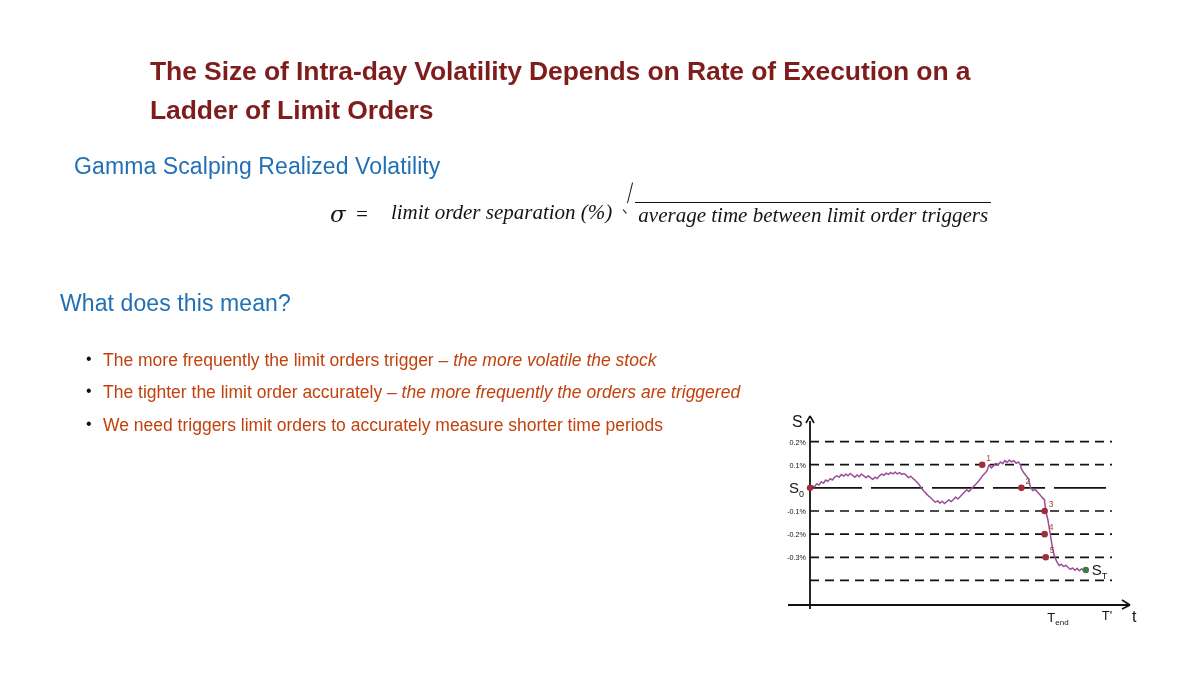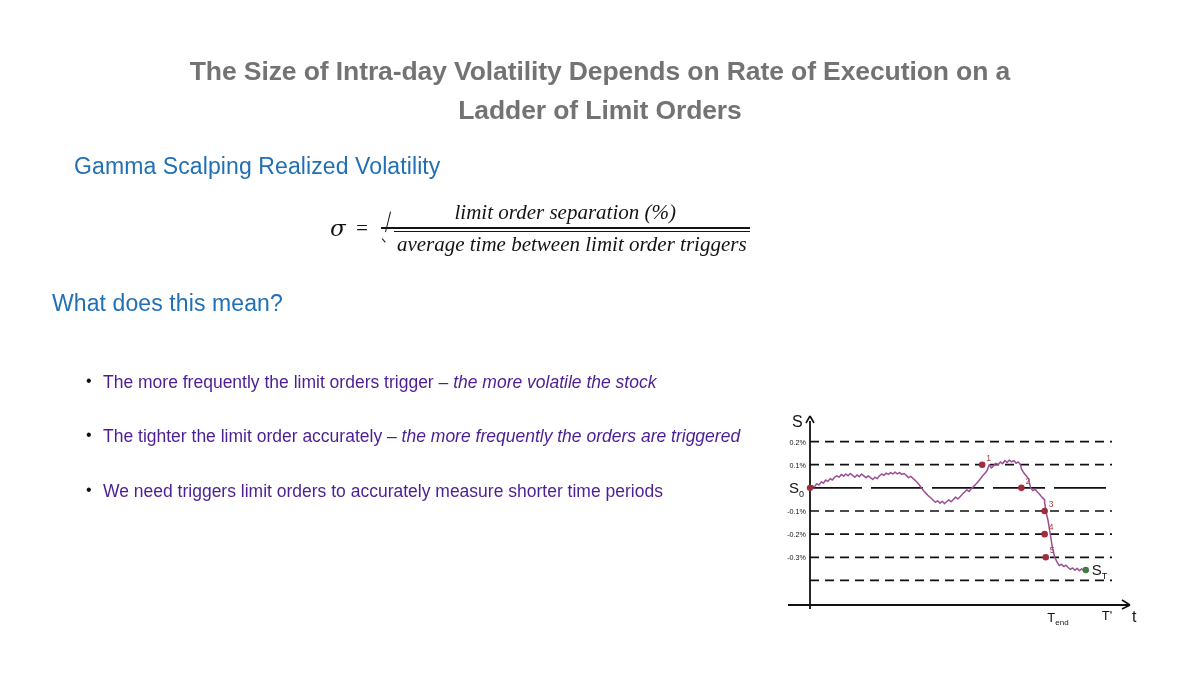--- a/index.html
+++ b/index.html
@@ -15,38 +15,37 @@
     font-family: "Liberation Sans", sans-serif;
     color: #000000;
   }
 
   
   #slide-title {
     position: absolute;
     left: 150px;
     top: 52px;
     width: 900px;
-    text-align: center;
     font-size: 26.5px;
     font-weight: bold;
     line-height: 1.48;
-    color: #737373;
+    color: #7f1d1d;
     letter-spacing: -0.1px;
   }
 
   
   .section-heading {
     position: absolute;
     font-size: 23px;
     font-weight: normal;
     color: #2170B5;
     letter-spacing: 0.1px;
   }
   #heading-gamma { left: 74px; top: 153px; }
-  #heading-mean  { left: 52px; top: 290px; }
+  #heading-mean  { left: 60px; top: 290px; }
 
   
   #formula {
     position: absolute;
     left: 330px;
     top: 200px;
     display: flex;
     align-items: center;
     font-family: "Liberation Serif", serif;
     font-style: italic;
@@ -58,21 +57,21 @@
     font-family: "DejaVu Serif", serif;
     font-style: italic;
   }
   #formula .eq {
     font-size: 21px;
     padding-right: 12px;
     font-style: italic;
   }
   .fraction {
     display: inline-flex;
-    flex-direction: column;
+    flex-direction: row;
     align-items: stretch;
   }
   .fraction .numer {
     font-size: 21px;
     text-align: center;
     padding: 0 10px 2px 10px;
     white-space: nowrap;
   }
   .fraction .bar {
     height: 1.6px;
@@ -128,25 +127,24 @@
     position: absolute;
     left: 84px;
     top: 344px;
     margin: 0;
     padding: 0;
     list-style: none;
   }
   #bullet-list li {
     font-size: 17.5px;
     line-height: 1.85;
-    color: #4c1d95;
+    color: #c2410c;
     white-space: nowrap;
     position: relative;
     padding-left: 19px;
-    margin-top: 22px;
   }
   #bullet-list li::before {
     content: "\2022";
     position: absolute;
     left: 2px;
     top: 0;
     font-size: 16px;
     color: #111111;
   }
   #bullet-list li .em {

